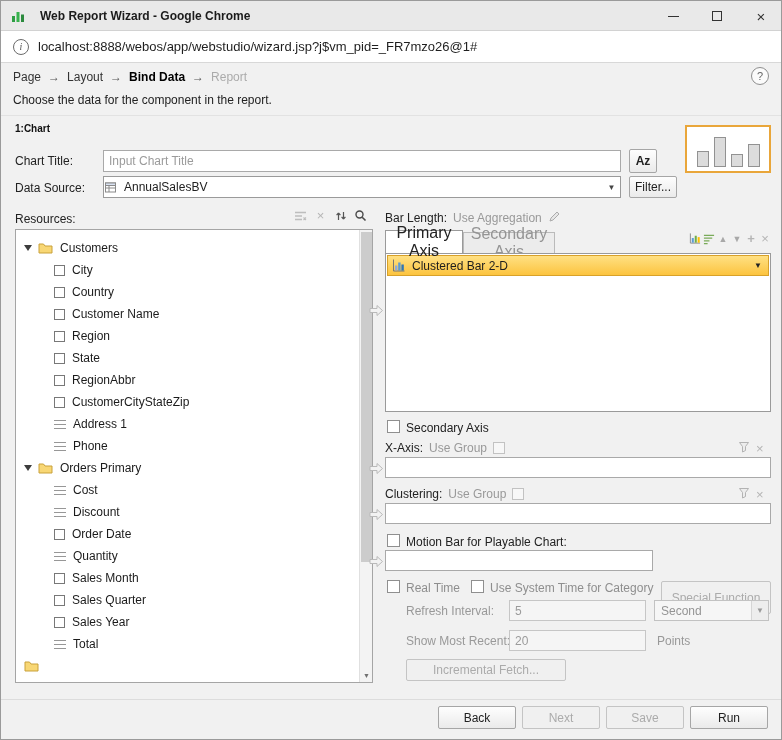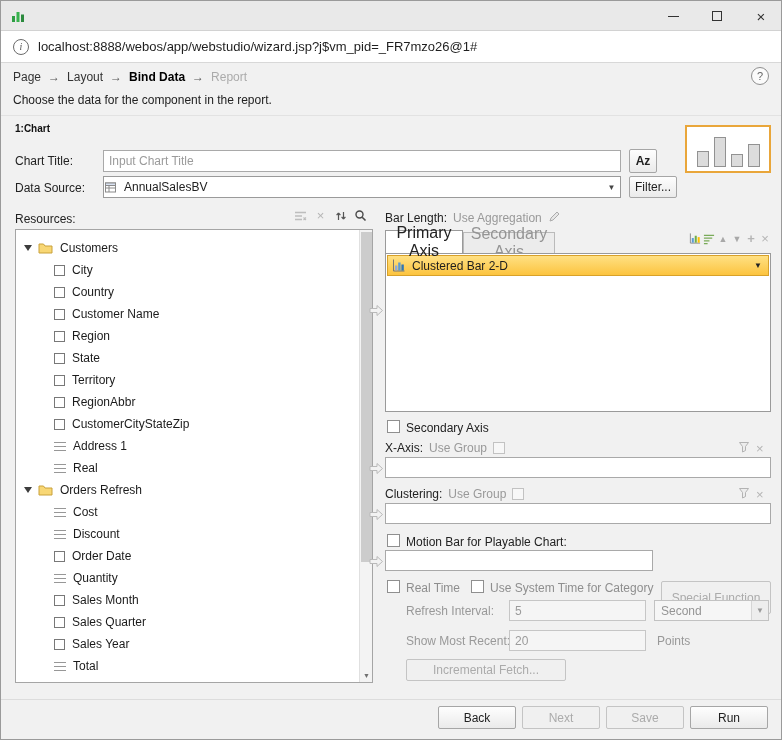--- a/index.html
+++ b/index.html
@@ -97,20 +97,21 @@
 <div class="window">
 
   <div class="titlebar">
     <span class="tree-ic" style="margin-left:10px">
       <svg width="14" height="14" viewBox="0 0 14 14">
           <rect x="1" y="7" width="3" height="6" fill="#2f9e44"></rect>
           <rect x="5.5" y="3" width="3" height="10" fill="#37b24d"></rect>
           <rect x="10" y="5.5" width="3" height="7.5" fill="#2b8a3e"></rect>
         </svg>
     </span>
+    <span class="title-text">Web Report Wizard - Google Chrome</span>
     <div class="win-controls">
       <div class="win-btn">
           <span class="min-glyph"></span>
         </div>
       <div class="win-btn">
           <span class="max-glyph"></span>
         </div>
       <div class="win-btn">
           <span class="close-glyph">×</span>
         </div>
@@ -225,54 +226,48 @@
       <div class="tree-row child">
           <span class="tree-ic">
             <span class="dim-icon"></span>
           </span>
           <span>State</span>
         </div>
       <div class="tree-row child">
           <span class="tree-ic">
             <span class="dim-icon"></span>
           </span>
-          <span>Territory</span>
-        </div>
-      <div class="tree-row child">
-          <span class="tree-ic">
-            <span class="dim-icon"></span>
-          </span>
           <span>RegionAbbr</span>
         </div>
       <div class="tree-row child">
           <span class="tree-ic">
             <span class="dim-icon"></span>
           </span>
           <span>CustomerCityStateZip</span>
         </div>
       <div class="tree-row child">
           <span class="tree-ic">
             <span class="det-icon"></span>
           </span>
           <span>Address 1</span>
         </div>
       <div class="tree-row child">
           <span class="tree-ic">
             <span class="det-icon"></span>
           </span>
-          <span>Real</span>
+          <span>Phone</span>
         </div>
       <div class="tree-row folder">
         <span class="expander"></span>
         <span class="tree-ic">
             <svg width="15" height="12" viewBox="0 0 15 12">
               <path d="M1 2 h4.5 l1.5 2 H14 V11 H1 z" fill="#f8d775" stroke="#c9a13b"></path>
             </svg>
           </span>
-        <span>Orders Refresh</span>
+        <span>Orders Primary</span>
       </div>
       <div class="tree-row child">
           <span class="tree-ic">
             <span class="det-icon"></span>
           </span>
           <span>Cost</span>
         </div>
       <div class="tree-row child">
           <span class="tree-ic">
             <span class="det-icon"></span>

